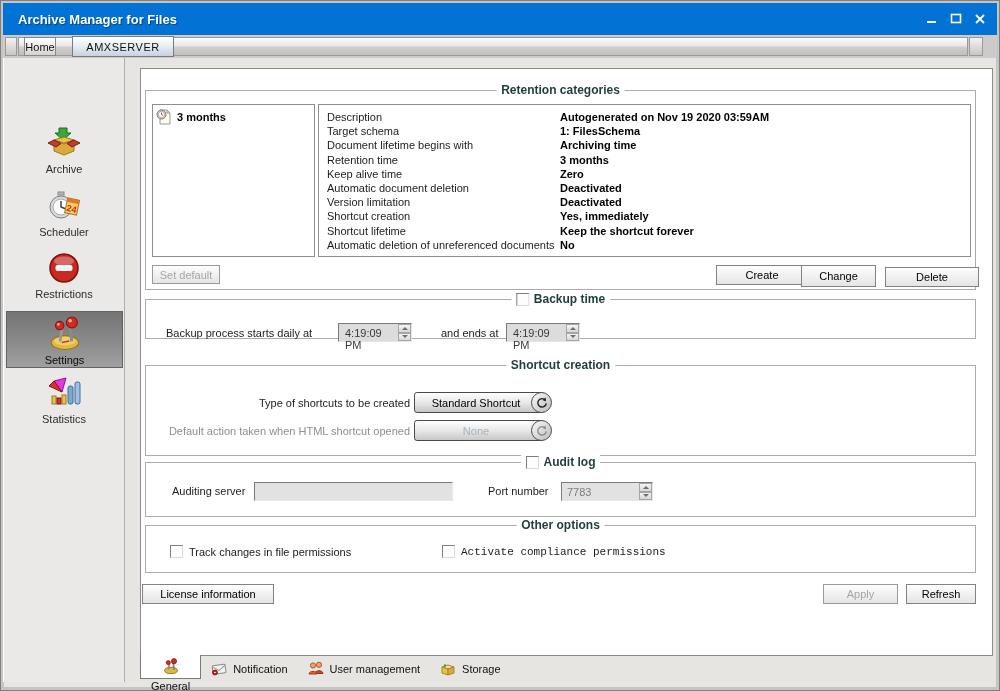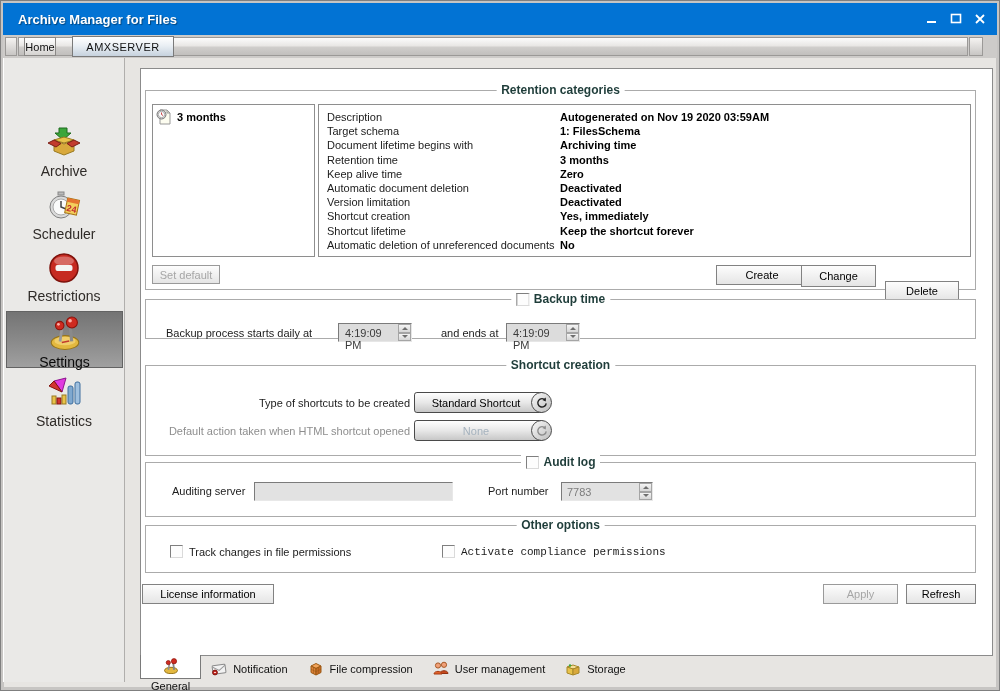--- a/index.html
+++ b/index.html
@@ -31,21 +31,21 @@
   .toptab.home{ left:21px; top:2px; width:32px; height:19px;
                 background:linear-gradient(180deg,#FFFFFF,#D5D3D1); border:1px solid #8A8886; }
   .toptab.server{ left:69px; top:1px; width:102px; height:21px; letter-spacing:.5px;
                   background:linear-gradient(180deg,#FFFFFF 0%,#EAEFF4 45%,#C6D2DE 100%); border:1px solid #7A7A7A; }
 
   
   .sidebar{ position:absolute; left:3px; top:58px; width:122px; height:624px;
             background:#EAE9E7; border-right:1px solid #B0AEAC; border-left:1px solid #FFFFFF; }
   .side-item{ position:absolute; left:2px; right:2px; text-align:center; cursor:default; }
   .side-item .ic{ display:block; margin:0 auto; }
-  .side-item .lab{ display:block; margin-top:1px; font-size:14px; color:#2F2B28; }
+  .side-item .lab{ display:block; margin-top:1px; font-size:11px; color:#2F2B28; }
   .side-item.selected{ left:2px; right:1px; padding-top:3px; height:57px;
        background:linear-gradient(180deg,#747474 0%,#8B8B8B 55%,#A0A0A0 100%);
        border:1px solid #636363; }
   .side-item.selected .lab{ color:#0a0a0a; }
 
   
   .panel{ position:absolute; left:140px; top:68px; width:853px; height:588px;
           background:#fff; border:1px solid #8B8B8B; }
 
   .grp{ position:absolute; left:4px; width:831px; border:1px solid #ABABAB;
@@ -64,21 +64,21 @@
   .det-label{ width:233px; color:#1c1c1c; }
   .det-value{ font-weight:bold; color:#000; }
 
   .btn{ position:absolute; height:19px; background:linear-gradient(180deg,#FDFDFD,#E5E5E5);
         border:1px solid #828282; font-family:"Liberation Sans",sans-serif; font-size:11px; color:#000;
         display:flex; align-items:center; justify-content:center; cursor:default; }
   .btn.disabled{ color:#A6A6A6; border-color:#9A9A9A; }
   .btn.setdef{ left:6px; top:174px; width:68px; }
   .btn.create{ left:570px; top:174px; width:92px; height:20px; }
   .btn.change{ left:655px; top:174px; width:75px; height:22px; }
-  .btn.delete{ left:739px; top:190px; width:74px; height:20px; }
+  .btn.delete{ left:739px; top:176px; width:94px; height:20px; }
 
   .cb{ width:13px; height:13px; background:#FDFDFD; border:1px solid;
        border-color:#7F7F7F #DADADA #DADADA #7F7F7F; display:inline-block; flex:none; }
 
   
   .grp.backup{ top:230px; height:40px; }
   .flabel{ position:absolute; color:#1c1c1c; }
   .timefield{ position:absolute; width:74px; height:19px; background:#DCDCDC; display:flex;
               border:1px solid; border-color:#7B7B7B #E6E6E6 #E6E6E6 #7B7B7B; }
   .timefield .tval{ flex:1; padding:3px 0 0 6px; color:#3A3A3A; }
@@ -435,31 +435,20 @@
           </g>
           <circle cx="4" cy="11.5" r="2.4" fill="#C62A21" stroke="#7E120C"></circle>
           <path d="M3 11.5 h2" stroke="#FFFFFF" stroke-width="0.8"></path>
         </svg>
       </span>
       <span>Notification</span>
     </div>
     <div class="btab">
       <span class="icon16">
         <svg width="16" height="16" viewBox="0 0 16 16">
-          <path d="M3 5 L8 2.5 L13 5 L8 7.5 Z" fill="#F2A35A" stroke="#9C5A14"></path>
-          <path d="M3 5 V11.5 L8 14 V7.5 Z" fill="#DE8138" stroke="#9C5A14"></path>
-          <path d="M13 5 V11.5 L8 14 V7.5 Z" fill="#C96A24" stroke="#9C5A14"></path>
-          <path d="M5.5 6.2 L5.5 12.7 M10.5 6.2 L10.5 12.7 M3 8.2 L8 10.7 L13 8.2" stroke="#9C5A14" stroke-width="0.6" fill="none"></path>
-        </svg>
-      </span>
-      <span>File compression</span>
-    </div>
-    <div class="btab">
-      <span class="icon16">
-        <svg width="16" height="16" viewBox="0 0 16 16">
           <circle cx="11" cy="3.8" r="2.6" fill="#F0A078" stroke="#A85A28"></circle>
           <path d="M7 12.5 C7 8.8 15 8.8 15 12.5 Z" fill="#C84A1E" stroke="#903010"></path>
           <circle cx="5" cy="4.5" r="2.6" fill="#F0A078" stroke="#A85A28"></circle>
           <path d="M1 13 C1 9.5 9 9.5 9 13 Z" fill="#E2622A" stroke="#A83A10"></path>
         </svg>
       </span>
       <span>User management</span>
     </div>
     <div class="btab">
       <span class="icon16">

